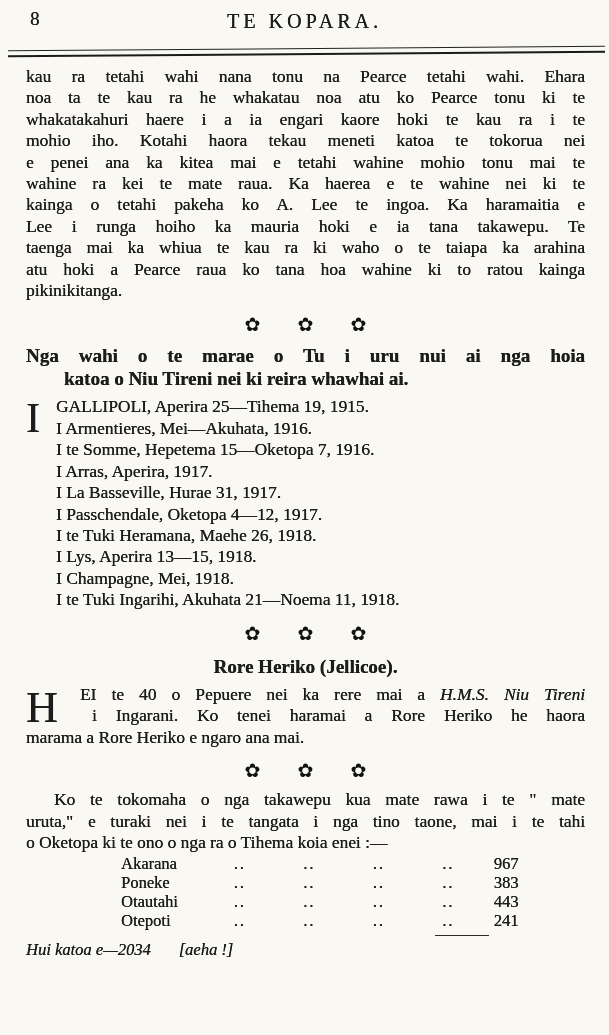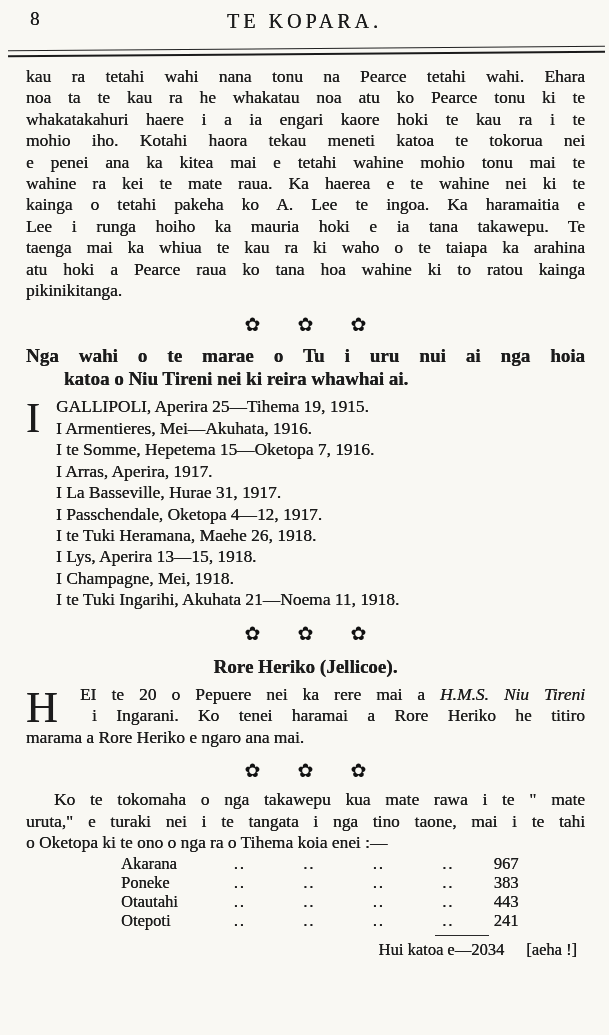--- a/index.html
+++ b/index.html
@@ -60,21 +60,21 @@
   .hline2{padding-left:66px;}
   .ital{font-style:italic;}
   
   .mort-table{margin:2px 0 0 95px;width:408px;font-size:16.5px;line-height:18.8px;}
   .t-row{display:flex;align-items:baseline;}
   .t-place{width:84px;}
   .t-dots{flex:1;text-align:center;letter-spacing:2px;}
   .t-val{width:46px;text-align:center;}
   .total-row{
     position:relative;margin-top:8px;padding-right:8px;
-    display:flex;justify-content:flex-end;gap:22px;font-size:16.5px;
+    display:flex;justify-content:flex-start;gap:28px;font-size:16.5px;font-style:italic;
   }
   .sum-rule{
     position:absolute;top:-4px;right:96px;width:54px;
     border-top:1.3px solid #2a2a2a;
   }
 </style>
 </head>
 <body>
 
 <div class="page">
@@ -130,22 +130,22 @@
     <div class="fleurons">
       <span>✿</span>
       <span>✿</span>
       <span>✿</span>
     </div>
 
     <section>
       <h3 class="centerhead line">Rore Heriko (Jellicoe).</h3>
       <div class="dcblock">
         <span class="dc dc-h">H</span>
-        <span class="line hline1"><span>EI te 20 o Pepuere nei ka rere mai a </span><span class="ital">H.M.S. Niu Tireni</span></span>
-        <span class="line hline2">i Ingarani.  Ko tenei haramai a Rore Heriko he titiro</span>
+        <span class="line hline1"><span>EI te 40 o Pepuere nei ka rere mai a </span><span class="ital">H.M.S. Niu Tireni</span></span>
+        <span class="line hline2">i Ingarani.  Ko tenei haramai a Rore Heriko he haora</span>
         <span class="line short">marama a Rore Heriko e ngaro ana mai.</span>
       </div>
     </section>
 
     <div class="fleurons">
       <span>✿</span>
       <span>✿</span>
       <span>✿</span>
     </div>
 

